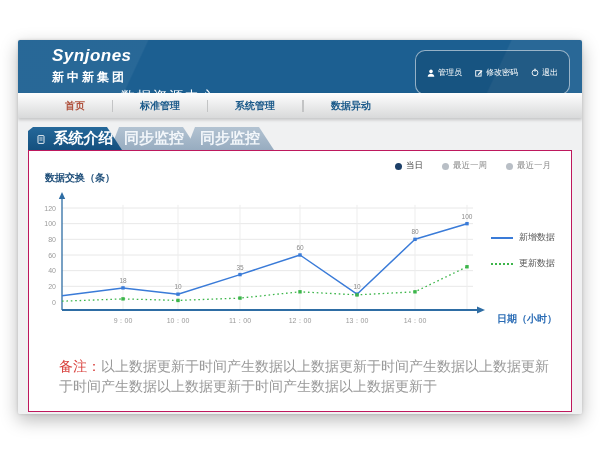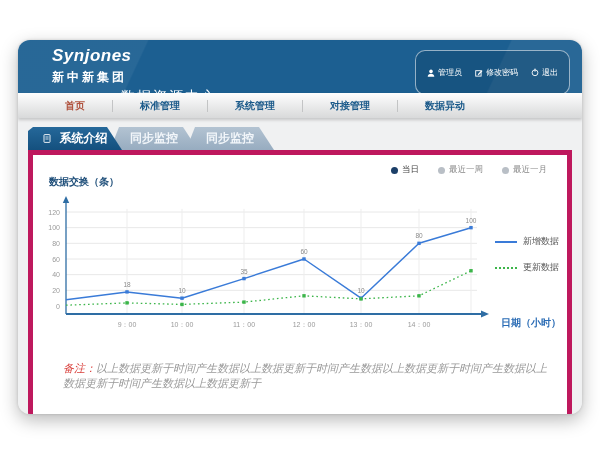--- a/index.html
+++ b/index.html
@@ -3,21 +3,21 @@
 <meta charset="utf-8">
 <style>
   html,body{margin:0;padding:0;}
   body{
     width:600px;height:450px;background:#ffffff;position:relative;overflow:hidden;
     font-family:"Liberation Sans","DejaVu Sans",sans-serif;
     -webkit-font-smoothing:antialiased;
   }
   .window{
     position:absolute;left:18px;top:40px;width:564px;height:374px;
-    background:#eff0f1;border-radius:12px;overflow:hidden;
+    background:#eff0f1;border-radius:2px;overflow:hidden;
     box-shadow:0 6px 18px rgba(0,0,0,0.28),0 0 3px rgba(0,0,0,0.15);
   }
   
   .header{
     height:53px;position:relative;
     background:
       linear-gradient(115deg, rgba(255,255,255,0.055) 22%, rgba(255,255,255,0) 22.3%),
       linear-gradient(295deg, rgba(255,255,255,0.06) 16%, rgba(255,255,255,0) 16.3%),
       #1c5f91;
   }
@@ -43,56 +43,56 @@
   .nav-item{
     padding:0 27px;font-size:10px;font-weight:bold;color:#1b5a8a;cursor:pointer;white-space:nowrap;
   }
   .nav-item.active{color:#b0533f;}
   .nav-sep{width:1px;height:12px;background:#c3c4c5;}
   
   .content{height:296px;padding-top:9px;background:#f0f1f2;}
   .tabs{display:flex;align-items:flex-end;height:23px;margin-left:10px;position:relative;}
   .tab{
     position:relative;height:23px;display:flex;align-items:center;justify-content:center;
-    color:#fff;font-weight:bold;font-size:12px;cursor:pointer;gap:9px;
+    color:#fff;font-weight:bold;font-size:15px;cursor:pointer;gap:9px;
   }
   .tab .lbl{position:relative;z-index:2;}
   .tab .tab-icn{position:relative;z-index:2;display:block;}
   .tab-active{
     width:94px;z-index:3;
     background:linear-gradient(#25689a,#14507e);
     clip-path:polygon(0px 23px,0px 4px,5px 0px,79px 0px,94px 23px);
   }
   .tab-idle{
     width:88px;z-index:2;margin-left:-12px;
     background:linear-gradient(#b3c3d2,#97acc0);
     clip-path:polygon(0px 23px,9px 0px,73px 0px,88px 23px);
     color:#f2f6fa;
   }
   .tab-idle + .tab-idle{z-index:1;}
   
   .panel{
-    margin:0 10px;height:260px;background:#fff;border:5px solid #be185d;position:relative;
+    margin:0 10px;height:260px;background:#fff;border:1px solid #be185d;position:relative;
   }
   .radios{position:absolute;top:9px;right:20px;display:flex;gap:19px;z-index:2;}
   .radio{display:flex;align-items:center;gap:4px;font-size:8.5px;color:#888;cursor:pointer;}
   .radio .dot{width:7px;height:7px;border-radius:50%;background:#b9bfc6;}
   .radio.selected{color:#444;}
   .radio.selected .dot{background:#1c3f68;}
   .y-title{position:absolute;left:16px;top:20px;font-size:10px;font-weight:bold;color:#1e4e79;z-index:2;}
   .x-title{position:absolute;left:468px;top:161px;font-size:10px;font-weight:bold;color:#2a6cb5;z-index:2;}
   .chart-svg{position:absolute;left:0;top:0;z-index:1;}
   .legend{position:absolute;left:462px;top:80px;display:flex;flex-direction:column;gap:13px;z-index:2;}
   .legend-row{display:flex;align-items:center;gap:6px;font-size:9px;color:#555;}
   .sw{width:22px;height:0;}
   .sw-solid{border-top:2px solid #3a7bd8;}
   .sw-dotted{border-top:2px dotted #3cb54a;}
   .note{
-    position:absolute;left:30px;top:206px;width:490px;font-size:11px;color:#999;
-    line-height:1.4;z-index:2;font-style:italic;
+    position:absolute;left:30px;top:206px;width:490px;font-size:14px;color:#999;
+    line-height:1.4;z-index:2;
   }
   .note .note-label{color:#d9413d;}
 </style>
 </head>
 <body>
 
 <div class="window">
 
   <div class="header">
     <div class="logo">
@@ -131,21 +131,20 @@
     </div>
   </div>
 
   <div class="nav">
     <div class="nav-item active">首页</div>
     <div class="nav-sep"></div>
     <div class="nav-item">标准管理</div>
     <div class="nav-sep"></div>
     <div class="nav-item">系统管理</div>
     <div class="nav-sep"></div>
-    <div class="nav-item">对接管理</div>
     <div class="nav-sep"></div>
     <div class="nav-item">数据异动</div>
   </div>
 
   <div class="content">
 
     <div class="tabs">
       <div class="tab tab-active">
         <span class="tab-icn">
           <svg width="8" height="9" viewBox="0 0 8 9">

